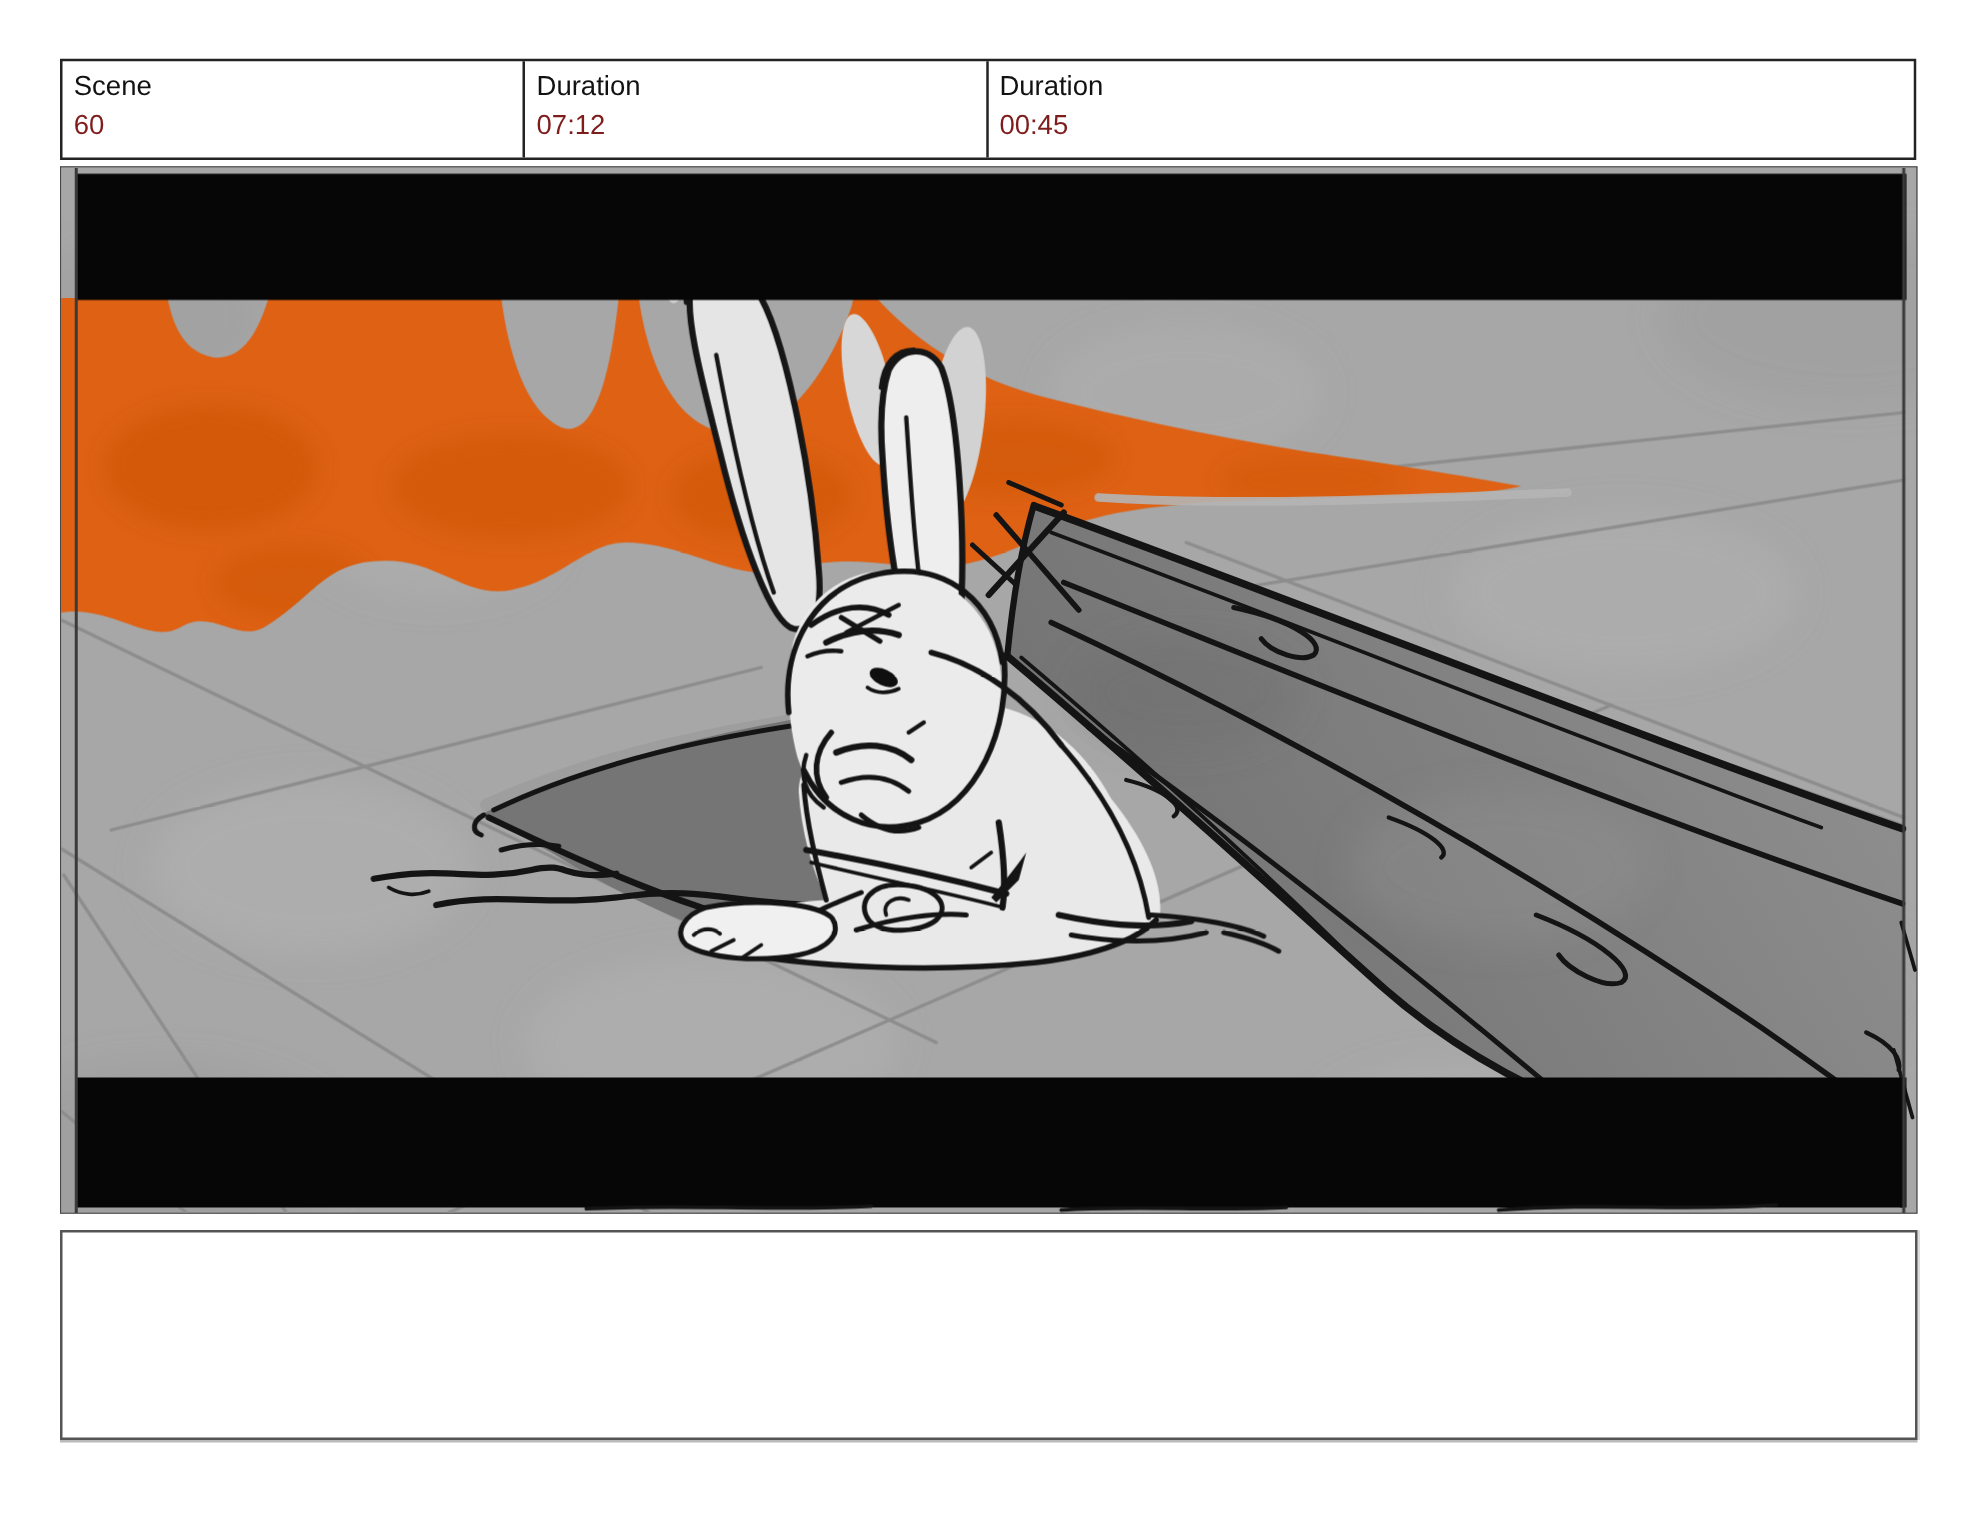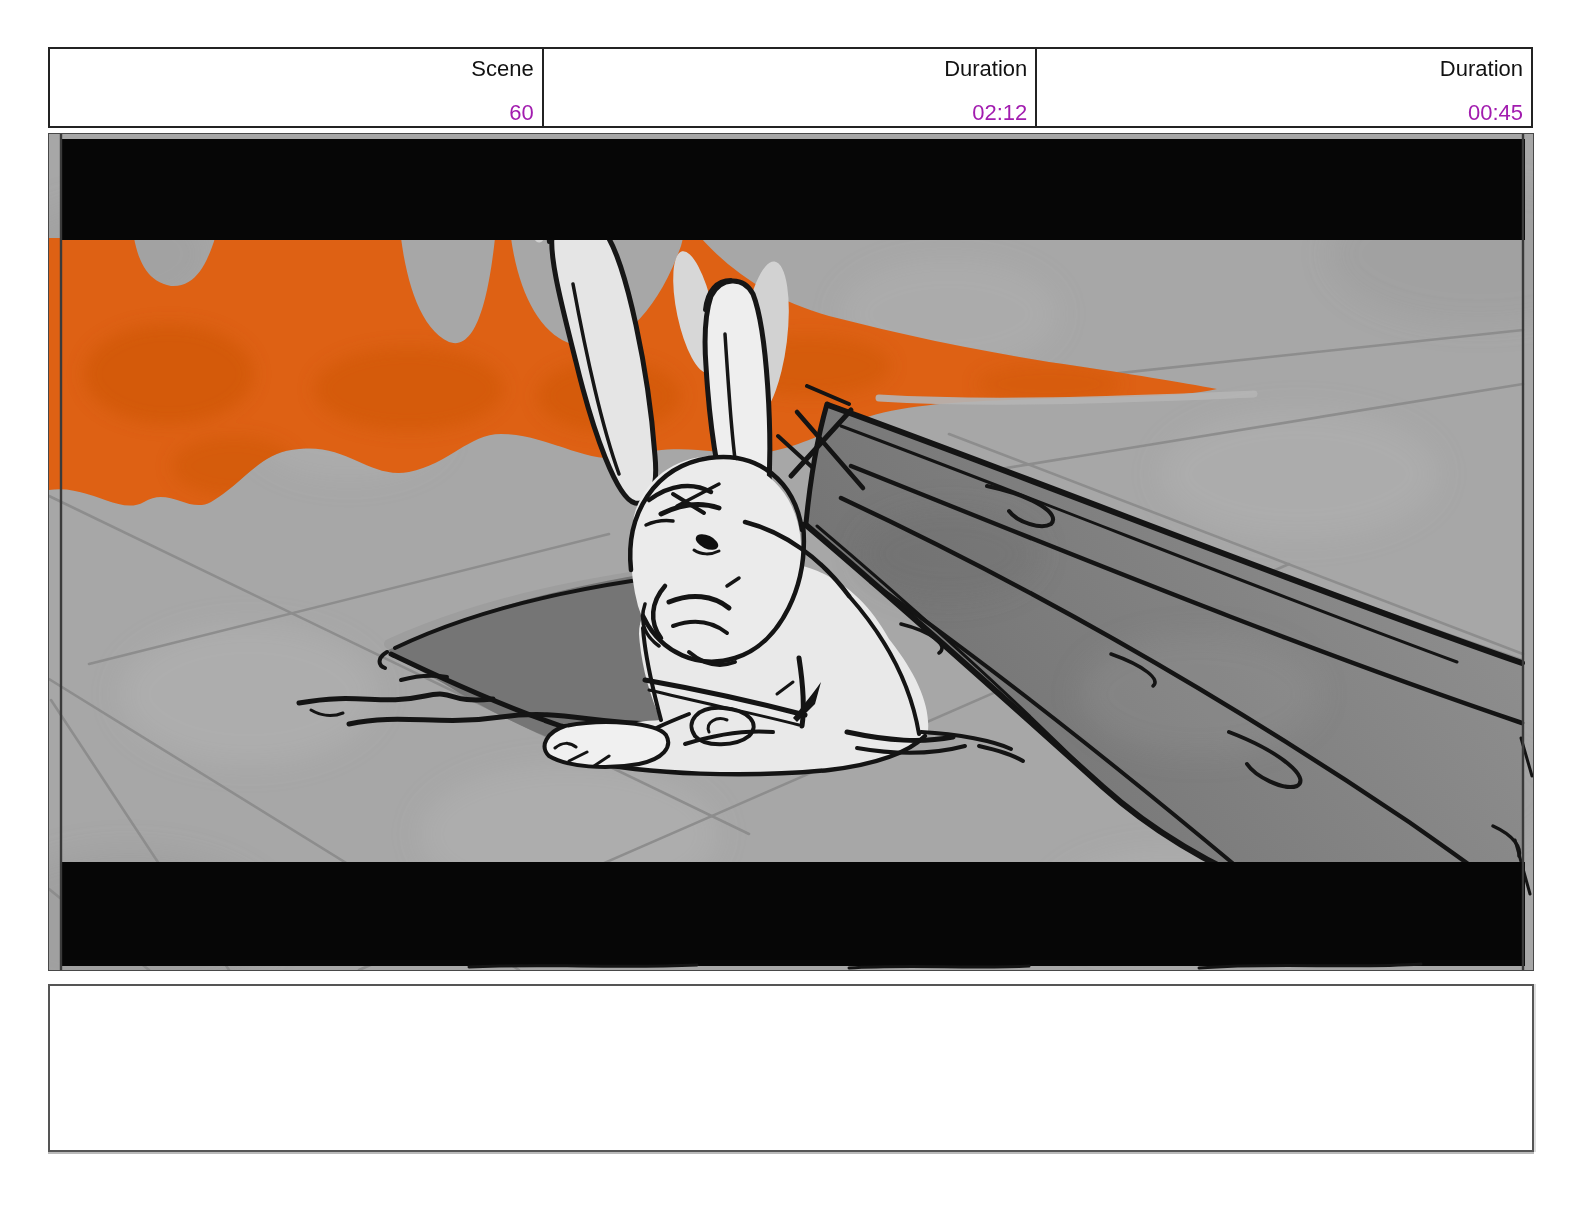--- a/index.html
+++ b/index.html
@@ -1,25 +1,25 @@
 <!DOCTYPE html>
 <html><head>
 <meta charset="utf-8">
 <style>
   html,body{margin:0;padding:0;background:#ffffff;width:1584px;height:1224px;overflow:hidden;
     font-family:"Liberation Sans", sans-serif;-webkit-font-smoothing:antialiased;}
   .sheet{position:absolute;inset:0;background:#fff;}
   
   .info-table{position:absolute;left:48px;top:47px;width:1485px;height:81px;
-    display:grid;grid-template-columns:repeat(3,1fr);
-    border:2px solid #232323;box-sizing:border-box;background:#fff;text-align:right;}
+    display:grid;grid-template-columns:repeat(4,1fr);
+    border:2px solid #232323;box-sizing:border-box;background:#fff;}
   .info-cell{border-right:2px solid #232323;padding:6px 8px 0 9px;box-sizing:border-box;overflow:hidden;}
   .info-cell:last-child{border-right:none;}
   .info-label{font-size:22px;color:#121212;line-height:28px;}
-  .info-value{font-size:22px;color:#a21caf;line-height:28px;margin-top:16px;}
+  .info-value{font-size:22px;color:#7f1d1d;line-height:28px;margin-top:3px;}
   
   .board-panel{position:absolute;left:48px;top:133px;width:1486px;height:838px;
     border:1px solid #484848;box-sizing:border-box;background:#a7a7a7;}
   .board-panel svg{display:block;width:1484px;height:836px;}
   
   .notes-box{position:absolute;left:48px;top:984px;width:1486px;height:168px;
     border:2px solid #555;box-sizing:border-box;background:#fff;
     box-shadow:0 2px 0 rgba(130,130,130,.55), 2px 0 0 rgba(160,160,160,.35);
     font-size:20px;color:#222;padding:8px 10px;}
 </style>
@@ -28,21 +28,21 @@
 
 <div class="sheet">
 
   <div class="info-table">
     <div class="info-cell">
       <div class="info-label">Scene</div>
       <div class="info-value">60</div>
     </div>
     <div class="info-cell">
       <div class="info-label">Duration</div>
-      <div class="info-value">02:12</div>
+      <div class="info-value">07:12</div>
     </div>
     <div class="info-cell">
       <div class="info-label">Duration</div>
       <div class="info-value">00:45</div>
     </div>
   </div>
 
   <div class="board-panel">
     <svg viewBox="0 0 1484 836" role="img" xmlns="http://www.w3.org/2000/svg" aria-label="Storyboard sketch: a worried rabbit lying on a tiled grey floor beneath a fallen wooden plank, orange flames spreading in the background, letterboxed by black cinematic bars">
       <defs>

